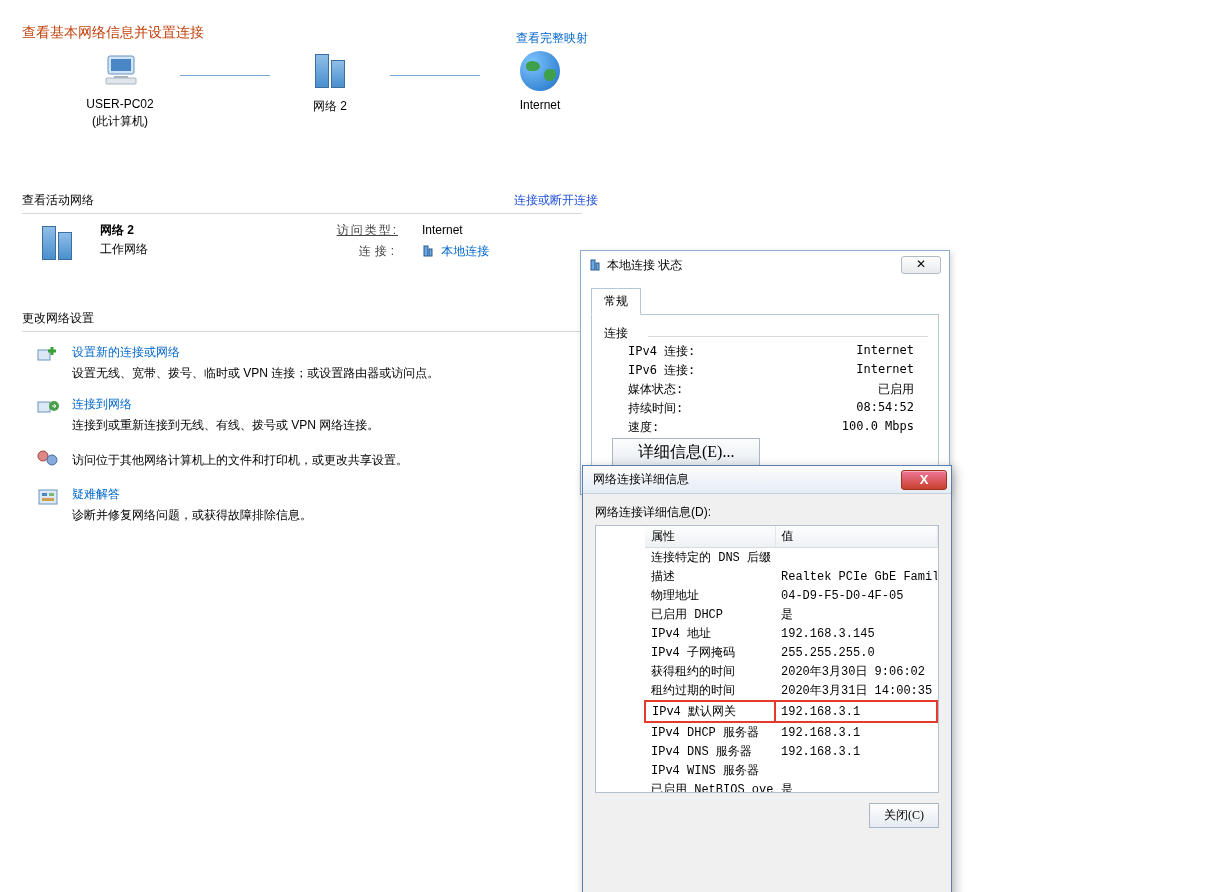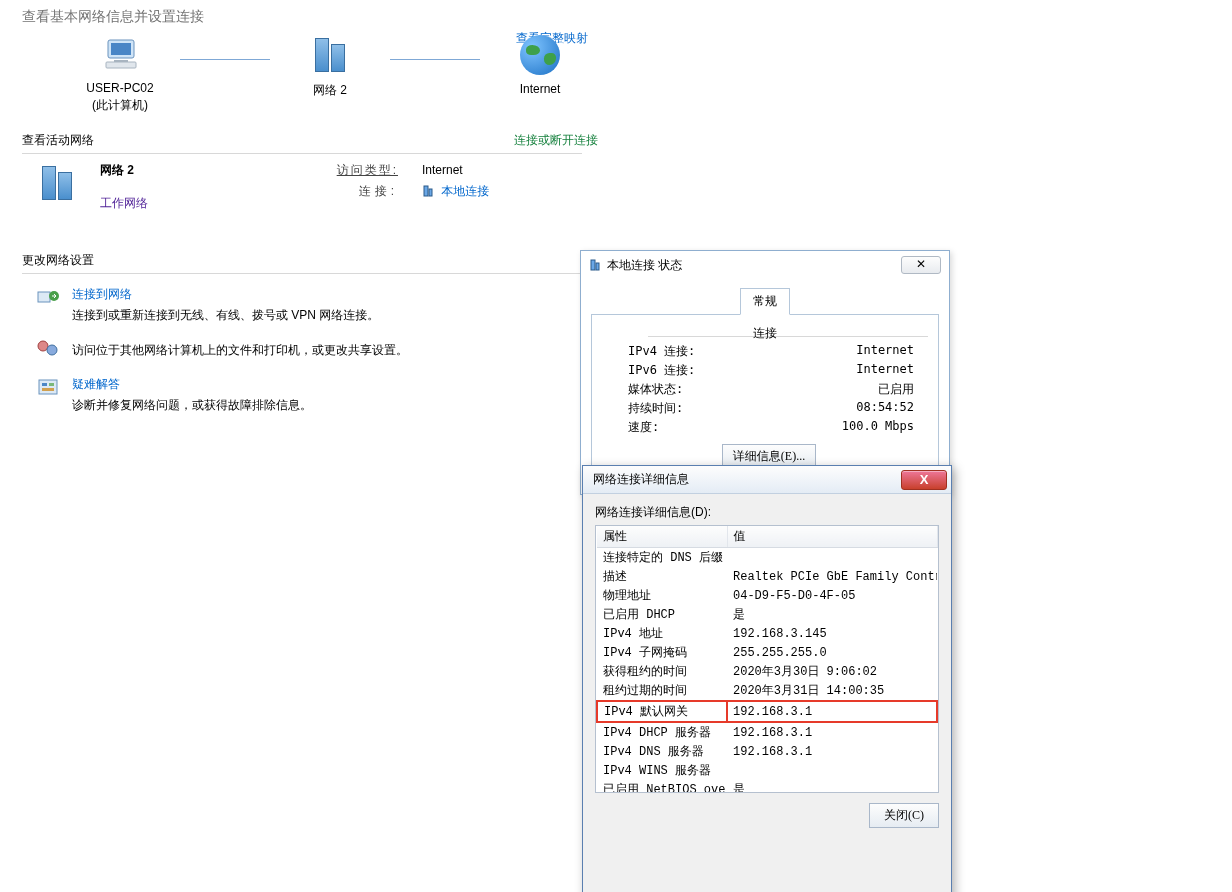--- a/index.html
+++ b/index.html
@@ -7,21 +7,21 @@
     margin: 0;
     font-family: "Microsoft YaHei", "SimSun", Tahoma, sans-serif;
     font-size: 12px;
     background: #fff;
     color: #000;
     position: relative;
     width: 1232px;
     height: 892px;
   }
   a, .link { color: #0066cc; text-decoration: none; cursor: pointer; }
-  .heading { color: #737373; font-size: 14px; margin: 8px 0 8px 22px; }
+  .heading { color: #c2410c; font-size: 14px; margin: 24px 0 8px 22px; }
   .top-area { padding-top: 0; }
   .map-row {
     display: flex; align-items: center; margin-left: 60px; margin-top: 6px;
   }
   .map-node { text-align: center; width: 120px; }
   .map-icon-computer {
     width: 48px; height: 40px; margin: 0 auto;
     position: relative;
   }
   .map-icon-computer svg { width: 48px; height: 40px; }
@@ -45,21 +45,21 @@
   .map-label { margin-top: 6px; line-height: 1.4; }
   .map-sub { color: #000; }
   .map-dash {
     width: 90px; border-top: 1px solid #7fa8d6; margin-top: -28px; height: 1px;
   }
   .view-full-map { position: absolute; left: 516px; top: 30px; color: #0066cc; cursor: pointer; }
   .section-row {
     display: flex; align-items: baseline; margin-top: 18px;
   }
   .section-label { margin-left: 22px; color: #000; font-size: 12px; }
-  .section-inline-link { margin-left: 420px; color: #15803d; cursor: pointer; }
+  .section-inline-link { margin-left: 420px; color: #1d4ed8; cursor: pointer; margin-top: 44px; }
   .section-divider {
     border-bottom: 1px solid #d8d8d8; margin: 4px 22px 0 22px; width: 560px;
   }
   .active-net {
     display: flex; margin-top: 8px; margin-left: 36px; align-items: flex-start;
   }
   .net-icon-stack { width: 48px; height: 48px; }
   .net-bluebox {
     width: 42px; height: 42px; position: relative;
   }
@@ -68,21 +68,21 @@
     background: linear-gradient(#8fbfe8, #4a8fcd);
     border: 1px solid #3a6fa0;
   }
   .net-bluebox .tower2 {
     position: absolute; left: 22px; top: 10px; width: 14px; height: 28px;
     background: linear-gradient(#8fbfe8, #4a8fcd);
     border: 1px solid #3a6fa0;
   }
   .net-text { margin-left: 16px; }
   .net-name { font-weight: bold; }
-  .net-type { color: #4c1d95; margin-top: 16px; cursor: pointer; }
+  .net-type { color: #000000; margin-top: 2px; cursor: pointer; }
   .net-info { margin-left: 180px; }
   .net-info-row { display: flex; gap: 24px; margin-bottom: 4px; align-items: center; }
   .net-info-label { color: #444; width: 70px; text-align: right; letter-spacing: 2px; text-decoration: underline;}
   .net-info-label2 { color: #444; width: 70px; text-align: right; letter-spacing: 4px;}
   .adapter-icon {
     display: inline-block; width: 12px; height: 12px; vertical-align: middle;
     margin-right: 4px; position: relative;
   }
   .adapter-icon svg { width: 12px; height: 12px; }
 
@@ -105,37 +105,37 @@
     font-size: 12px;
   }
   .dlg-title .adapter-icon { margin-right: 6px; }
   .dlg-close {
     margin-left: auto; width: 40px; height: 18px;
     border: 1px solid #b0b9c4; border-radius: 3px;
     background: linear-gradient(#fdfdfd, #e8ebef);
     text-align: center; line-height: 14px; font-family: Arial;
     font-size: 12px; cursor: pointer;
   }
-  .dlg-body { padding: 8px 10px 10px; text-align: center; }
+  .dlg-body { padding: 8px 10px 10px; }
   .tab {
     display: inline-block; border: 1px solid #b5c7da; border-bottom: 1px solid #fff;
     padding: 4px 12px; background: #fff; position: relative; top: 1px;
     font-size: 12px;
   }
   .tab-frame {
     border: 1px solid #b5c7da; padding: 10px 12px 14px; background: #fff;
     min-height: 170px;
   }
   .group-label { margin-bottom: 4px; }
   .group-underline { border-bottom: 1px solid #d8d8d8; width: 280px; margin-left: 44px; margin-top: -10px; margin-bottom: 6px;}
   .kvrow { display: flex; justify-content: space-between; padding-left: 24px; padding-right: 12px; font-size: 12px; margin-bottom: 2px; font-family: SimSun, monospace; gap: 11px;}
   .btn-plain {
-    display: inline-block; padding: 3px 10px; border: 1px solid #a9b7c9;
-    background: linear-gradient(#fdfdfd, #e6ecf2); font-family: SimSun; font-size: 12px;
-    cursor: pointer; margin-top: 6px; margin-left: 8px;
+    display: inline-block; padding: 3px 25px; border: 1px solid #a9b7c9;
+    background: linear-gradient(#fdfdfd, #e6ecf2); font-family: SimSun; font-size: 16px;
+    cursor: pointer; margin-top: 0; margin-left: 8px;
   }
 
   
   .details-dialog {
     position: absolute; left: 582px; top: 465px; width: 370px; height: 488px;
     border: 1px solid #5a7fb0;
     box-shadow: 3px 3px 10px rgba(0,0,0,0.3);
     background: #f0f0f0;
   }
   .details-title {
@@ -148,21 +148,21 @@
     background: linear-gradient(#e79, #c8402c);
     border: 1px solid #a03020; border-radius: 3px;
     color: #fff; text-align: center; font-family: Arial; font-size: 13px;
     line-height: 18px; cursor: pointer; font-weight: bold;
     box-shadow: inset 0 1px 0 rgba(255,255,255,0.4);
   }
   .details-body { padding: 10px 12px; background: #f0f0f0; height: calc(100% - 28px); }
   .details-sub { font-size: 12px; margin-bottom: 4px; }
   .details-table-wrap {
     border: 1px solid #b5c0cf; background: #fff; height: 268px;
-    overflow: auto; position: relative;
+    overflow: auto; position: relative; padding-left: 48px;
   }
   .details-table { width: 100%; border-collapse: collapse; font-family: SimSun, "Courier New", monospace; font-size: 12px; table-layout: fixed;}
   .details-table th {
     text-align: left; font-weight: normal; padding: 2px 6px;
     background: linear-gradient(#fdfdfd, #eef1f5);
     border-bottom: 1px solid #d6dbe2; border-right: 1px solid #e2e6ec;
     position: sticky; top: 0;
   }
   .details-table th.col-prop { width: 130px; }
   .details-table td { padding: 1px 6px; white-space: nowrap; overflow: hidden; }
@@ -257,20 +257,30 @@
       </div>
     </div>
   </div>
 
   <div style="margin-top:40px;">
     <span class="section-label">更改网络设置</span>
     <div class="section-divider"></div>
   </div>
 
   <div class="change-list" id="change-list">
+      <div class="change-item">
+        <div class="ci-icon"><svg width="24" height="22">
+            <rect x="2" y="6" width="12" height="10" fill="#dce9f5" stroke="#6b93bd"></rect>
+            <path d="M16 3 L16 11 M12 7 L20 7" stroke="#3aa03a" stroke-width="3"></path>
+          </svg></div>
+        <div class="ci-text">
+          <div class="ci-title">设置新的连接或网络</div>
+          <div class="ci-desc">设置无线、宽带、拨号、临时或 VPN 连接；或设置路由器或访问点。</div>
+        </div>
+      </div>
       <div class="change-item">
         <div class="ci-icon"><svg width="24" height="22">
             <rect x="2" y="6" width="12" height="10" fill="#dce9f5" stroke="#6b93bd"></rect>
             <circle cx="18" cy="10" r="5" fill="#4aa04a"></circle>
             <path d="M16 10 L20 10 M18 8 L20 10 L18 12" stroke="#fff" fill="none"></path>
           </svg></div>
         <div class="ci-text">
           <div class="ci-title">连接到网络</div>
           <div class="ci-desc">连接到或重新连接到无线、有线、拨号或 VPN 网络连接。</div>
         </div>

